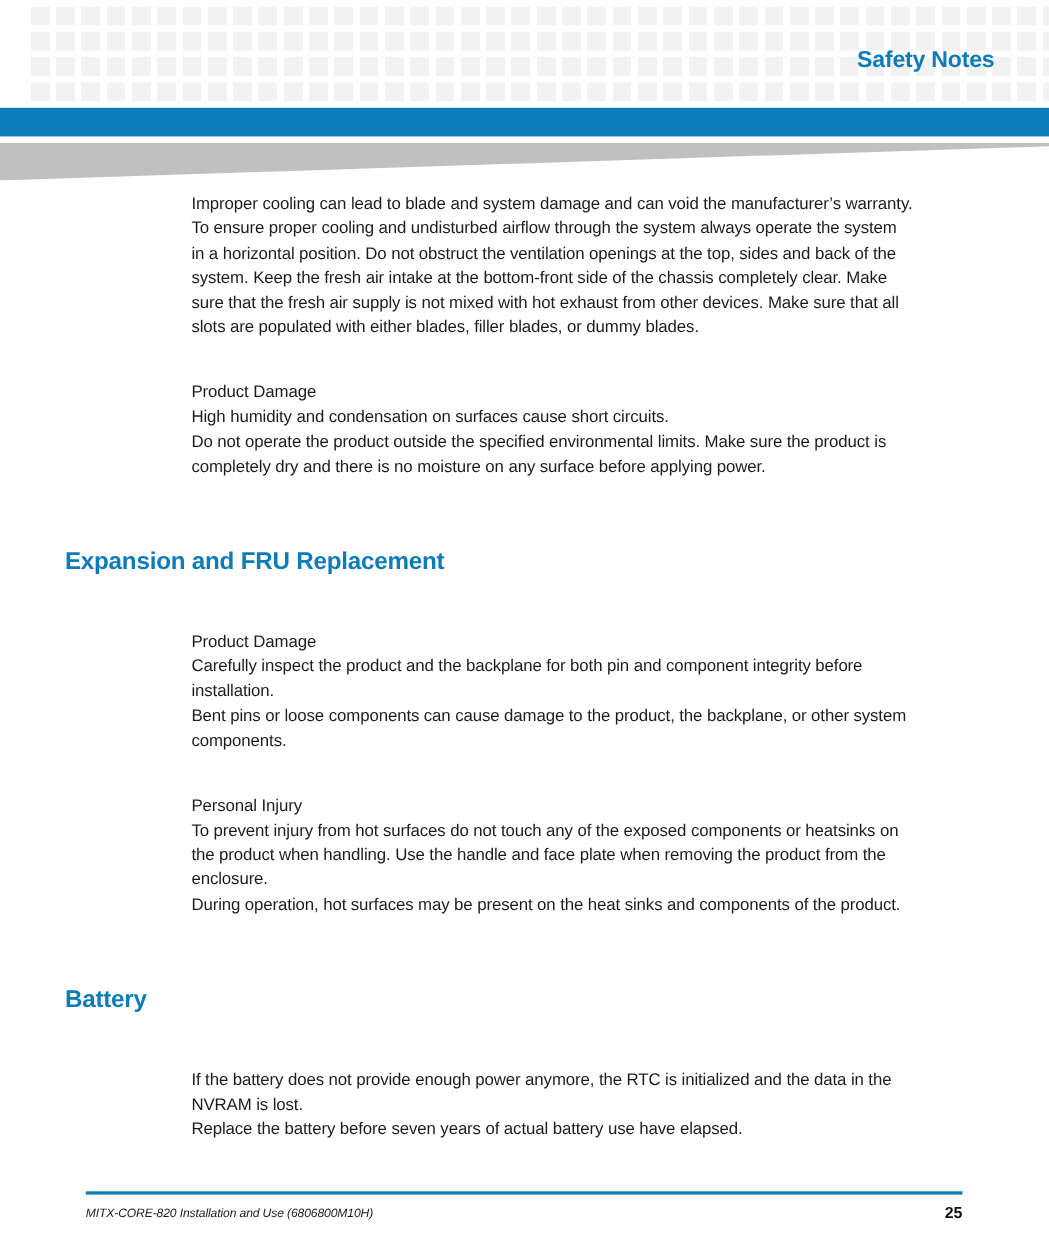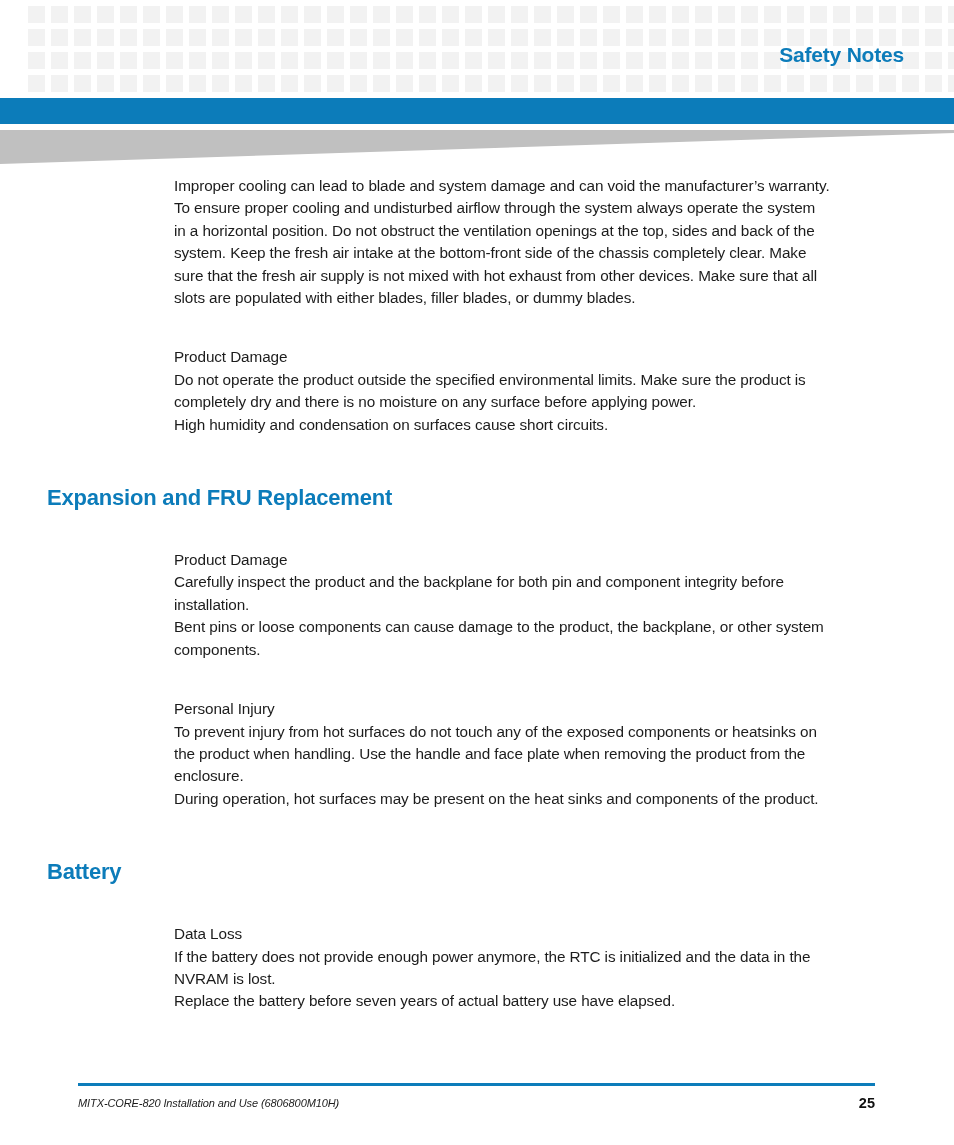--- a/index.html
+++ b/index.html
@@ -109,21 +109,21 @@
     font-size: 15.3px;
     line-height: 22.4px;
     color: #1c1c1c;
     text-align: left;
     letter-spacing: -0.1px;
   }
   .body-para p {
     margin: 0;
   }
   .section-heading {
-    margin: 0;
+    margin: 12px;
     padding-left: 47px;
     font-size: 22px;
     font-weight: bold;
     color: #0c7cba;
     letter-spacing: -0.2px;
     line-height: 28px;
   }
   .gap-md  { height: 37px; }
   .gap-lg  { height: 48px; }
 
@@ -187,22 +187,22 @@
 
   <div class="block body-para">
     <p>Improper cooling can lead to blade and system damage and can void the manufacturer’s warranty.</p>
     <p>To ensure proper cooling and undisturbed airflow through the system always operate the system in a horizontal position. Do not obstruct the ventilation openings at the top, sides and back of the system. Keep the fresh air intake at the bottom-front side of the chassis completely clear. Make sure that the fresh air supply is not mixed with hot exhaust from other devices. Make sure that all slots are populated with either blades, filler blades, or dummy blades.</p>
   </div>
 
   <div class="gap-md"></div>
 
   <div class="block body-para">
     <p>Product Damage</p>
+    <p>High humidity and condensation on surfaces cause short circuits.</p>
     <p>Do not operate the product outside the specified environmental limits. Make sure the product is completely dry and there is no moisture on any surface before applying power.</p>
-    <p>High humidity and condensation on surfaces cause short circuits.</p>
   </div>
 
   <div class="gap-lg"></div>
 
   <h2 class="block section-heading">Expansion and FRU Replacement</h2>
 
   <div class="gap-md"></div>
 
   <div class="block body-para">
     <p>Product Damage</p>
@@ -218,21 +218,20 @@
     <p>During operation, hot surfaces may be present on the heat sinks and components of the product.</p>
   </div>
 
   <div class="gap-lg"></div>
 
   <h2 class="block section-heading">Battery</h2>
 
   <div class="gap-md"></div>
 
   <div class="block body-para">
-    <p>Data Loss</p>
     <p>If the battery does not provide enough power anymore, the RTC is initialized and the data in the NVRAM is lost.</p>
     <p>Replace the battery before seven years of actual battery use have elapsed.</p>
   </div>
 
 </div>
 
 <div class="page-footer">
   <div class="footer-rule"></div>
   <div class="footer-text">MITX-CORE-820 Installation and Use (6806800M10H)</div>
   <div class="footer-page">25</div>

